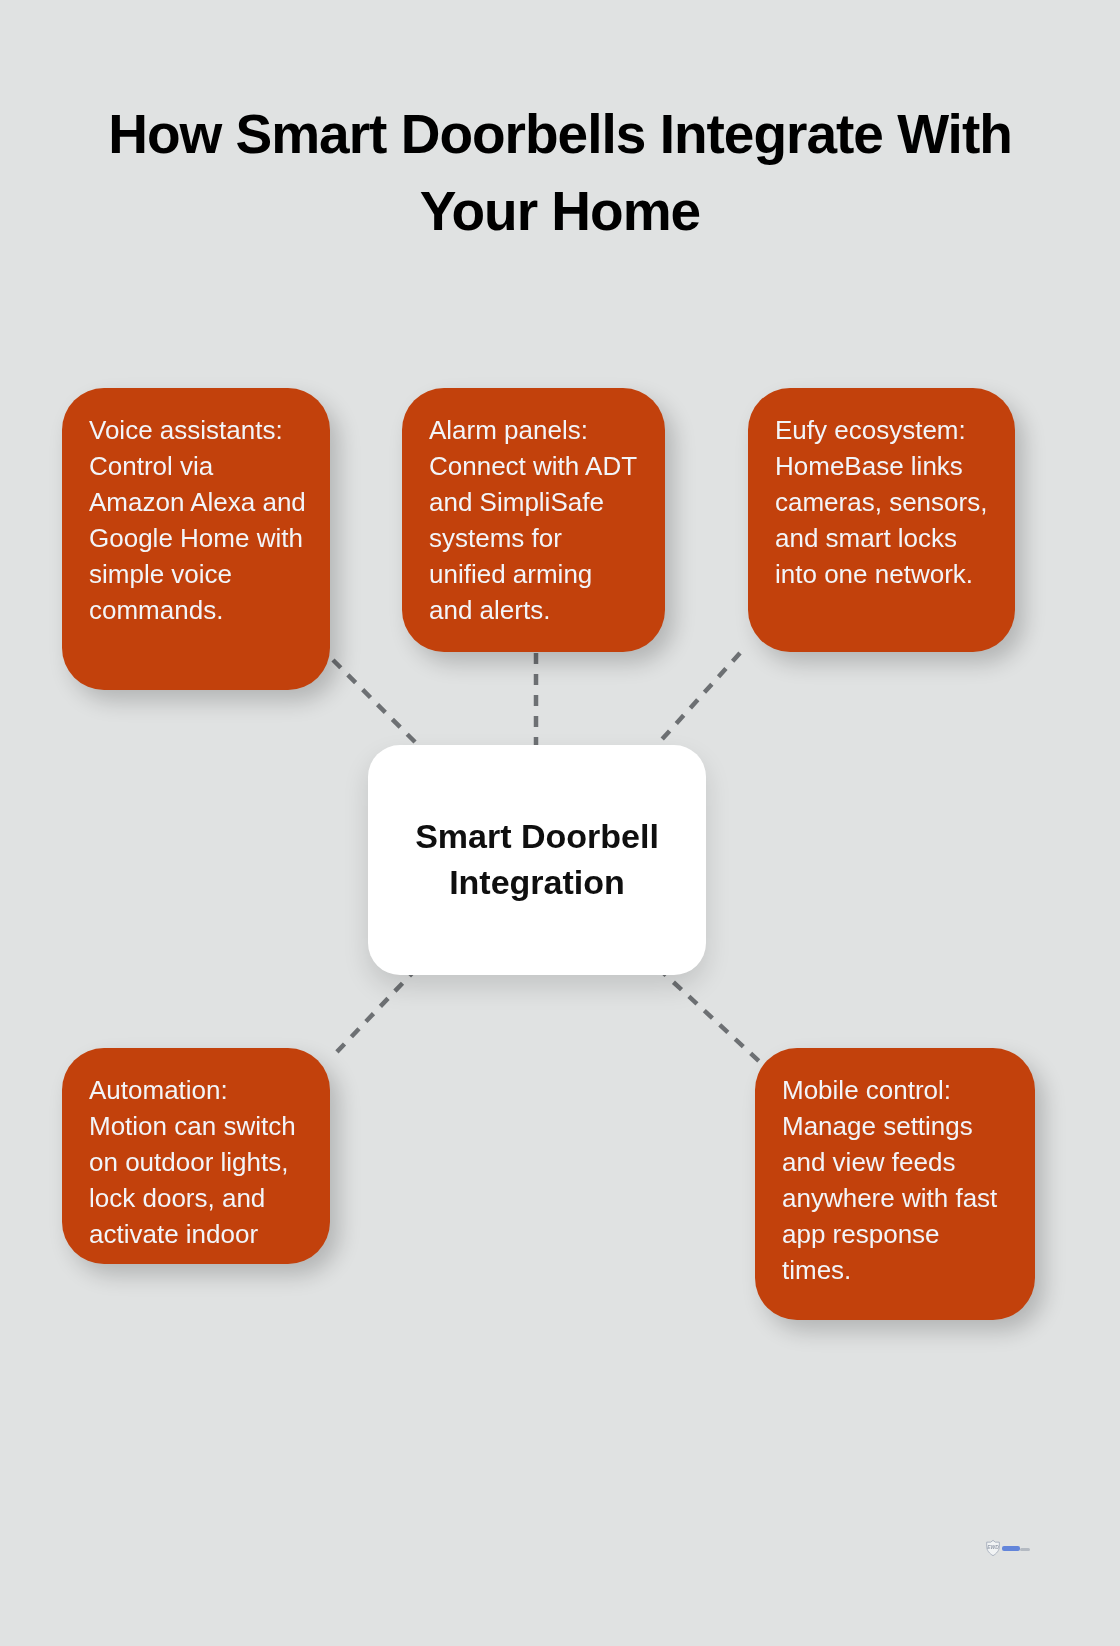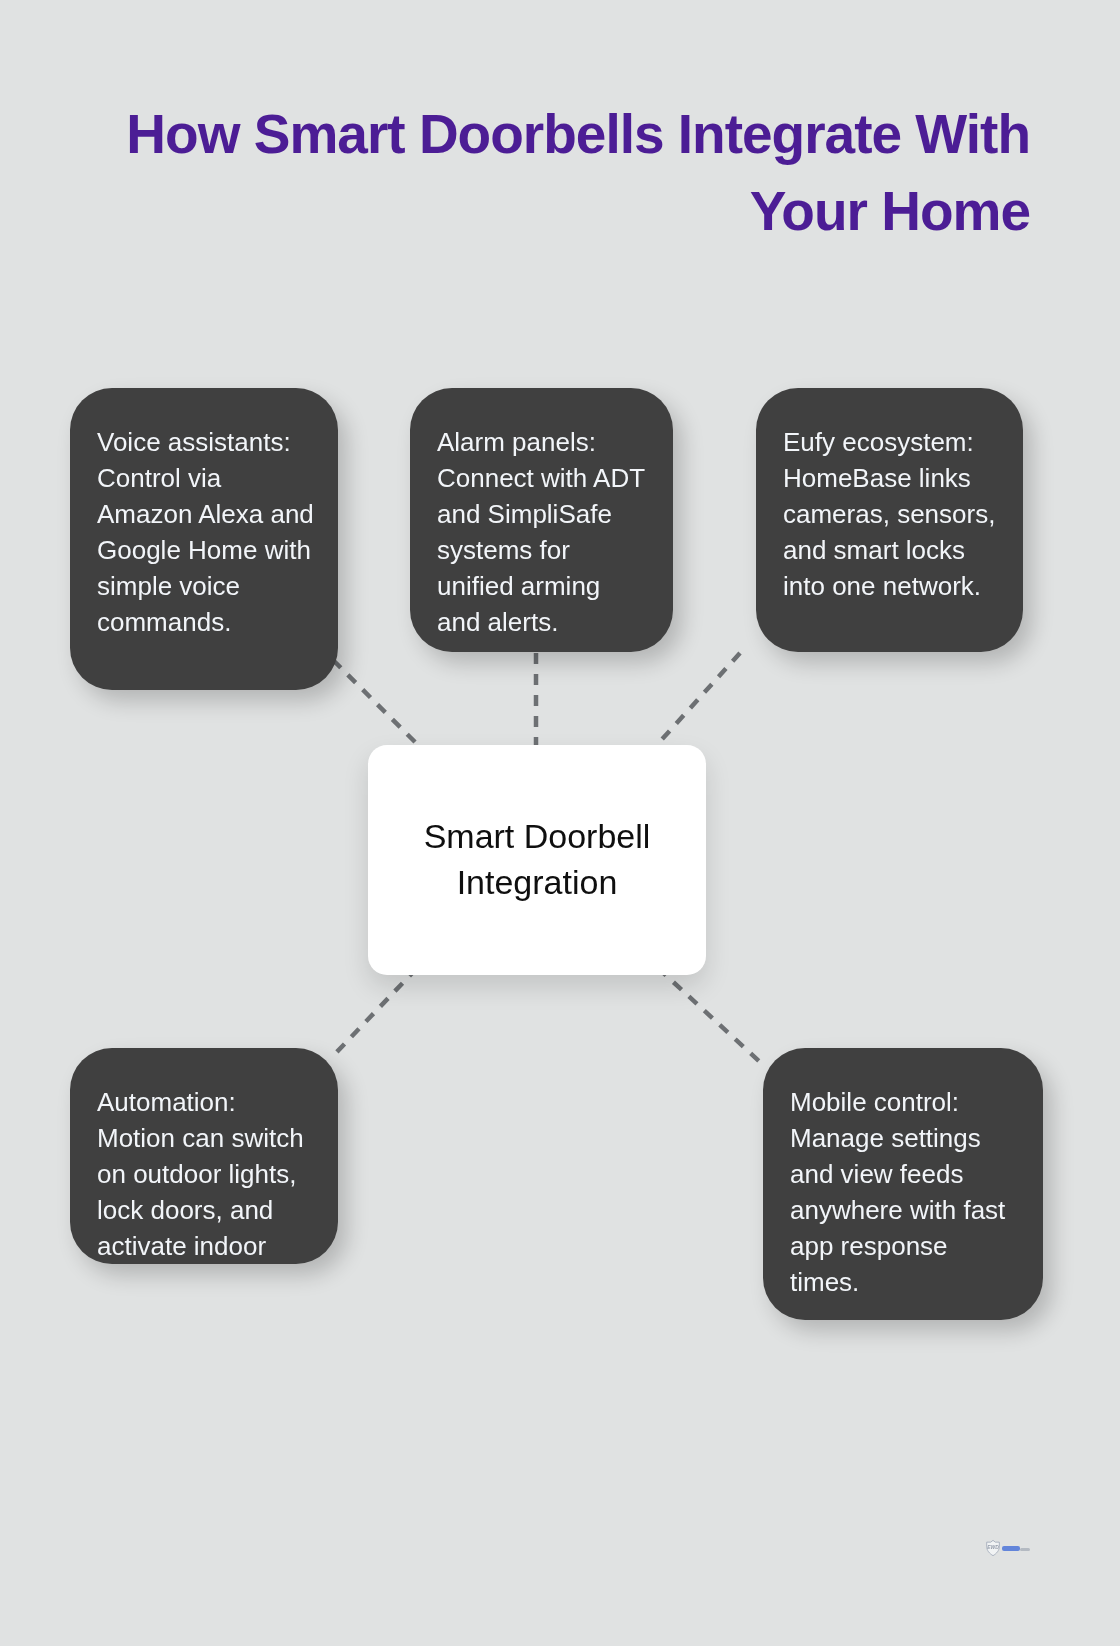--- a/index.html
+++ b/index.html
@@ -6,58 +6,57 @@
   body {
     width: 1120px; height: 1646px;
     background: #e0e2e2;
     position: relative;
     overflow: hidden;
     font-family: "Liberation Sans", "DejaVu Sans", sans-serif;
   }
   .title {
     position: absolute;
     top: 96px; left: 90px; width: 940px;
-    text-align: right;
+    text-align: center;
     font-size: 55px;
     font-weight: 700;
     letter-spacing: -1px;
     line-height: 1.4;
-    color: #4c1d95;
+    color: #000000;
   }
   .connector-layer {
     position: absolute; inset: 0;
     width: 1120px; height: 1646px;
   }
   .node {
     position: absolute;
-    background: #404040;
+    background: #c2410c;
     border-radius: 42px;
     box-shadow: 9px 11px 22px rgba(0,0,0,0.20);
     color: #f2f5f9;
     font-size: 26px;
     line-height: 36px;
     box-sizing: border-box;
-    padding: 36px 24px 24px 27px;
+    padding: 24px 24px 24px 27px;
     overflow: hidden;
-    margin-left: 8px;
   }
   .node-voice      { left: 62px;  top: 388px;  width: 268px; height: 302px; }
   .node-alarm      { left: 402px; top: 388px;  width: 263px; height: 264px; }
   .node-eufy       { left: 748px; top: 388px;  width: 267px; height: 264px; }
   .node-automation { left: 62px;  top: 1048px; width: 268px; height: 216px; }
   .node-mobile     { left: 755px; top: 1048px; width: 280px; height: 272px; }
   .center-node {
     position: absolute;
     left: 368px; top: 745px; width: 338px; height: 230px;
     background: #ffffff;
-    border-radius: 19px;
+    border-radius: 32px;
     box-shadow: 0 12px 26px rgba(0,0,0,0.13);
     display: flex; align-items: center; justify-content: center;
     text-align: center;
-    font-size: 34px; font-weight: 400; color: #0f0f0f;
+    font-size: 34px; font-weight: 700; color: #0f0f0f;
     line-height: 1.35;
     box-sizing: border-box;
     padding: 0 30px;
   }
   .watermark {
     position: absolute;
     left: 984px; top: 1530px; width: 46px;
     display: flex; flex-direction: row; align-items: center;
     opacity: 0.85;
   }

